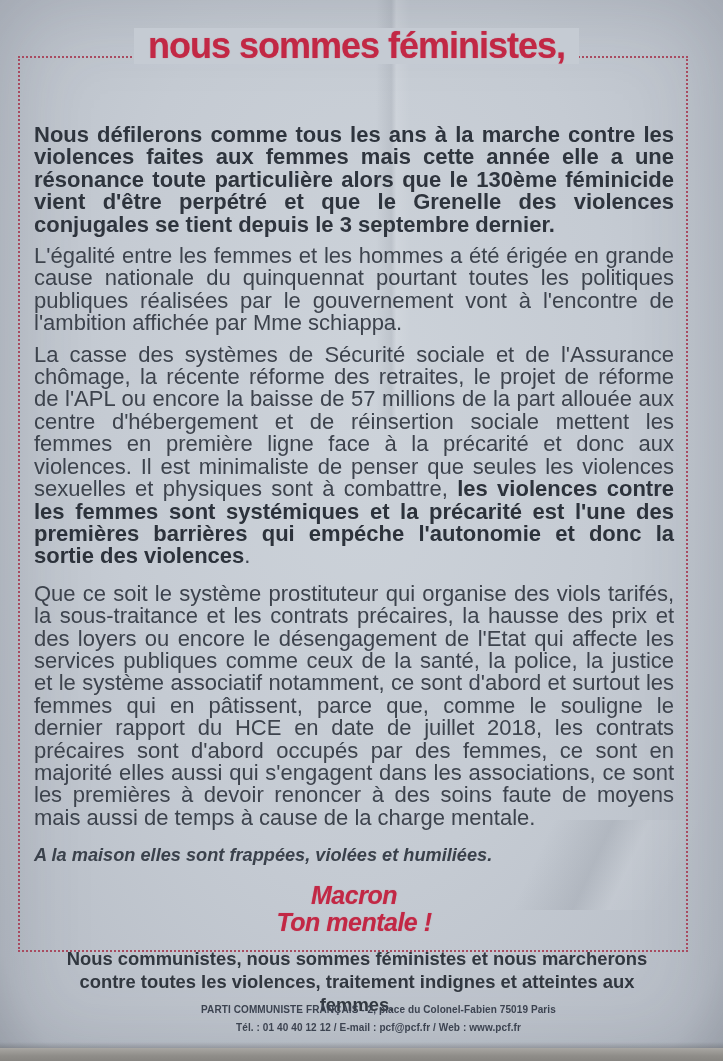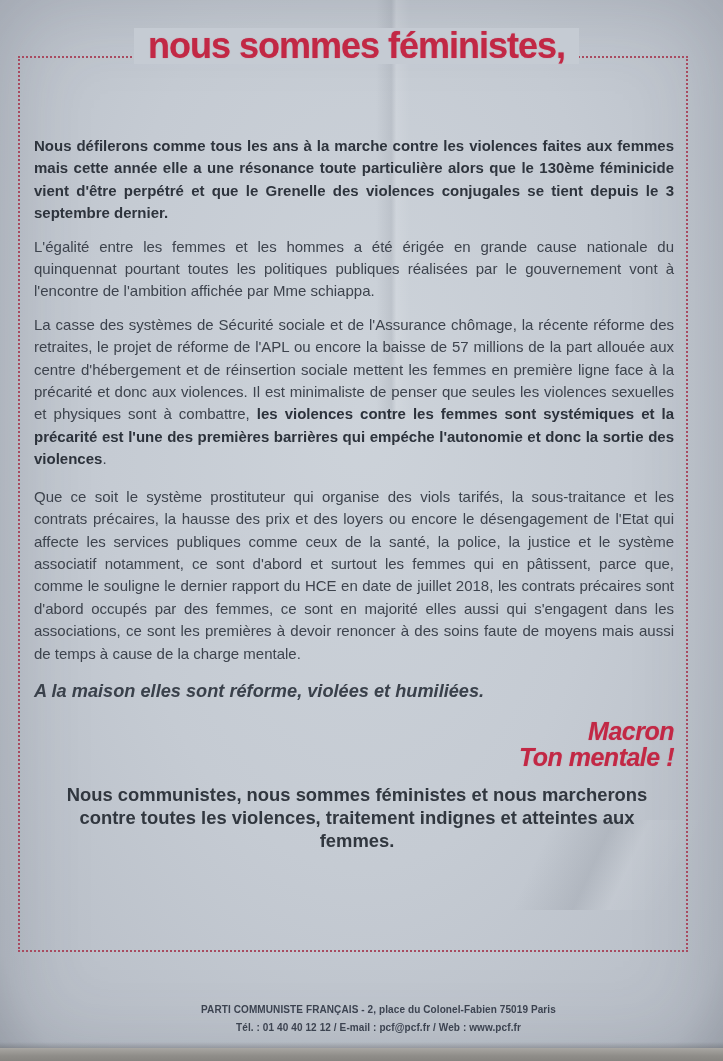--- a/index.html
+++ b/index.html
@@ -46,43 +46,43 @@
   .title-line{
     display:block;width:fit-content;margin:0 auto;
     padding:0 14px;
     background:#c5cbd3;
     color:#c22845;
     font-size:36px;font-weight:800;letter-spacing:-1px;
     text-shadow:0 0 1px rgba(194,40,69,.5);
   }
 
   .p{
-    margin:11px 0 9px 0;
+    margin:0 0 9px 0;
     color:#3d434d;
-    font-size:15px;line-height:22.4px;
+    font-size:22px;line-height:22.4px;
     text-align:justify;
   }
   .p.first{font-weight:bold;color:#2e343d;margin-bottom:9px;}
   .p strong{color:#2c323b;}
   .p.gap{margin-bottom:15px;}
   .italic-line{
     margin:0;color:#3a414b;
     font-size:18.2px;line-height:23px;
     font-style:italic;font-weight:bold;
   }
   .slogan{
     margin:15px 0 10px 0;
     text-align:center;
     color:#c22845;
     font-size:25px;line-height:26.5px;
     font-weight:bold;font-style:italic;
     letter-spacing:-0.5px;
     text-shadow:0 0 1px rgba(194,40,69,.45);
   }
-  .slogan span{display:block;text-align:right;}
+  .slogan span{display:block;}
   .closing{
     margin:12px 0 0 0;padding-left:6px;
     color:#31373f;
     font-size:18.4px;line-height:23px;
     font-weight:bold;text-align:center;
   }
 
   .footer{
     position:absolute;left:0;top:1001px;width:100%;
     text-align:center;
@@ -106,21 +106,21 @@
 
   <div class="frame">
     <p class="p first">Nous défilerons comme tous les ans à la marche contre les violences faites aux femmes mais cette année elle a une résonance toute particulière alors que le 130ème féminicide vient d'être perpétré et que le Grenelle des violences conjugales se tient depuis le 3 septembre dernier.</p>
 
     <p class="p">L'égalité entre les femmes et les hommes a été érigée en grande cause nationale du quinquennat pourtant toutes les politiques publiques réalisées par le gouvernement vont à l'encontre de l'ambition affichée par Mme schiappa.</p>
 
     <p class="p gap"><span>La casse des systèmes de Sécurité sociale et de l'Assurance chômage, la récente réforme des retraites, le projet de réforme de l'APL ou encore la baisse de 57 millions de la part allouée aux centre d'hébergement et de réinsertion sociale mettent les femmes en première ligne face à la précarité et donc aux violences. Il est minimaliste de penser que seules les violences sexuelles et physiques sont à combattre, </span><strong>les violences contre les femmes sont systémiques et la précarité est l'une des premières barrières qui empéche l'autonomie et donc la sortie des violences</strong><span>.</span></p>
 
     <p class="p gap">Que ce soit le système prostituteur qui organise des viols tarifés, la sous-traitance et les contrats précaires, la hausse des prix et des loyers ou encore le désengagement de l'Etat qui affecte les services publiques comme ceux de la santé, la police, la justice et le système associatif notamment, ce sont d'abord et surtout les femmes qui en pâtissent, parce que, comme le souligne le dernier rapport du HCE en date de juillet 2018, les contrats précaires sont d'abord occupés par des femmes, ce sont en majorité elles aussi qui s'engagent dans les associations, ce sont les premières à devoir renoncer à des soins faute de moyens mais aussi de temps à cause de la charge mentale.</p>
 
-    <p class="italic-line">A la maison elles sont réforme, violées et humiliées.</p>
+    <p class="italic-line">A la maison elles sont frappées, violées et humiliées.</p>
 
     <div class="slogan">
       <span>Macron</span>
       <span>Ton mentale !</span>
     </div>
 
     <p class="closing">Nous communistes, nous sommes féministes et nous marcherons contre toutes les violences, traitement indignes et atteintes aux femmes.</p>
   </div>
 
   <div class="footer">

